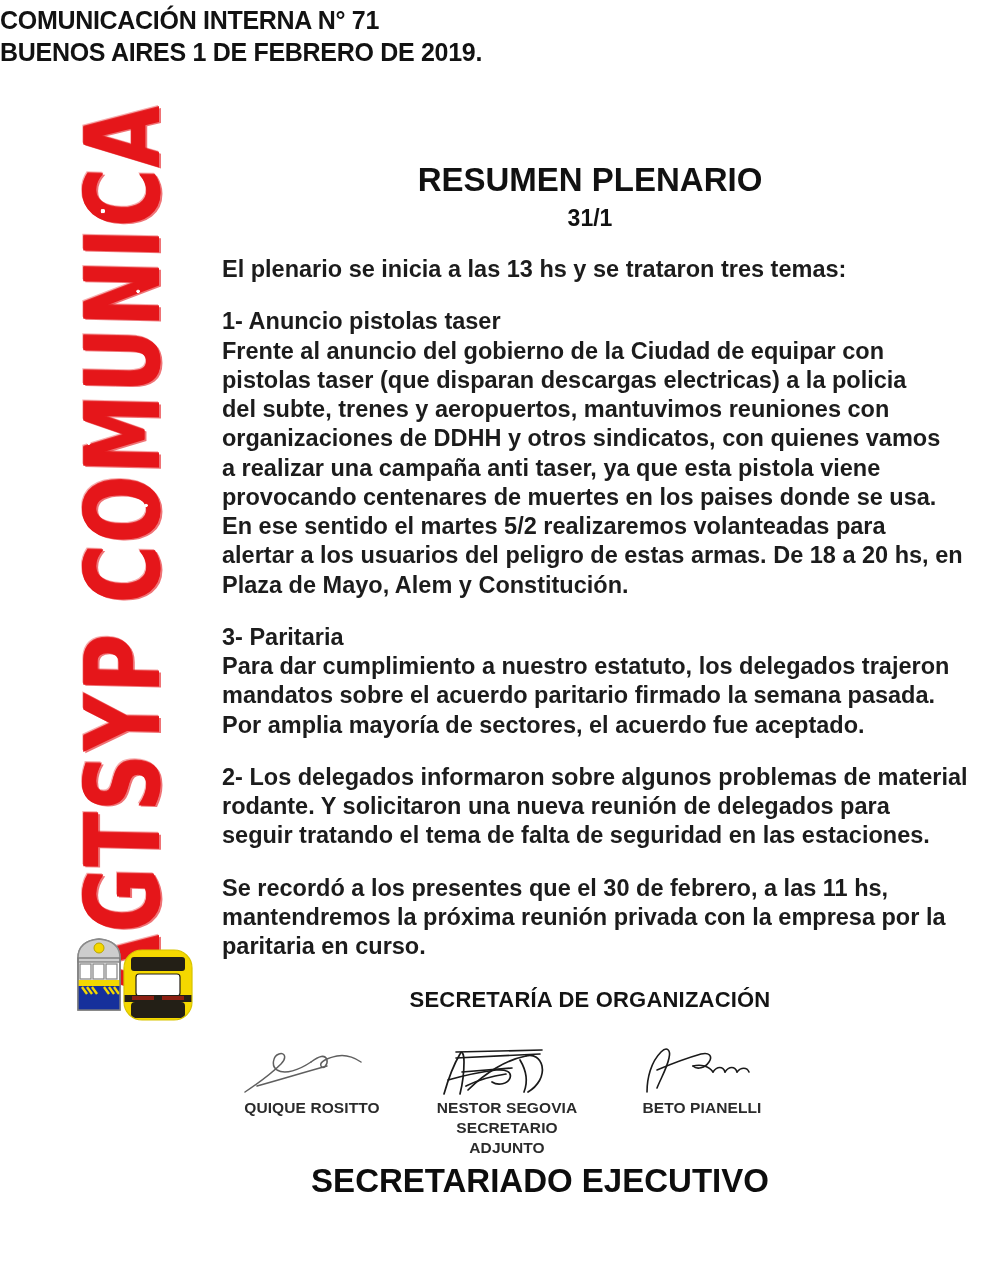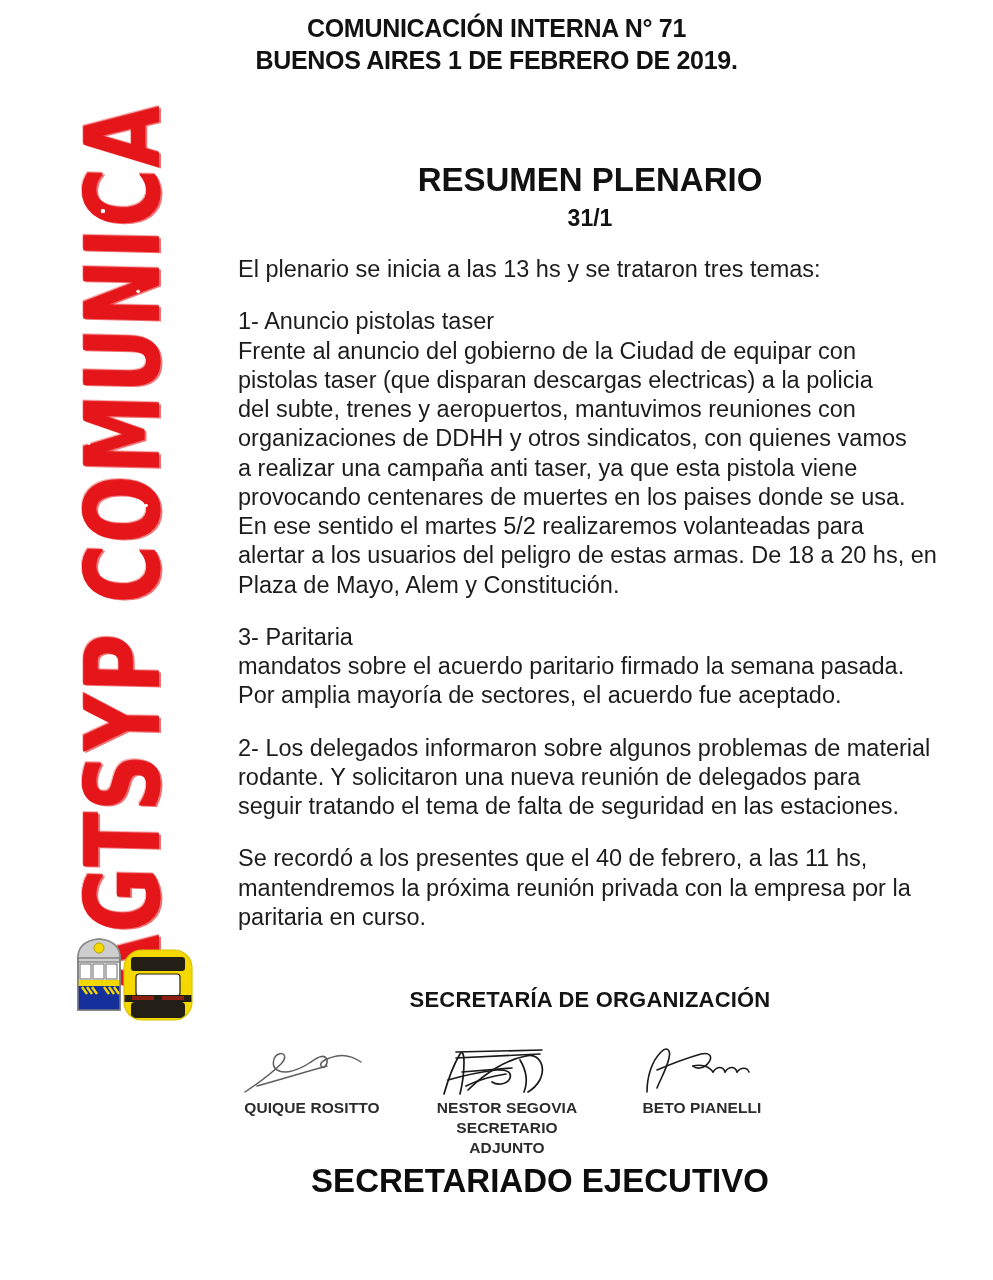--- a/index.html
+++ b/index.html
@@ -12,24 +12,24 @@
     height: 1280px;
     position: relative;
     font-family: "Liberation Sans", sans-serif;
     color: #1a1a1a;
     overflow: hidden;
   }
 
   
   .header {
     position: absolute;
-    top: 12px;
+    top: 4px;
     left: 0;
     width: 993px;
-    text-align: center;
+    text-align: left;
     font-weight: bold;
     font-size: 25px;
     line-height: 1.28;
     letter-spacing: -0.3px;
     color: #121212;
   }
   .header .line { display: block; }
 
   
   .logo-strip {
@@ -107,21 +107,22 @@
   .body-text {
     position: absolute;
     top: 255px;
     left: 222px;
     width: 770px;
     font-size: 23.5px;
     line-height: 1.245;
     color: #1c1c1c;
   }
   .body-text p {
-    margin: 0 0 23px 16px;
+    margin: 0 0 23px 0;
+    font-weight: bold;
   }
   .body-text p:last-child { margin-bottom: 0; }
   .body-text .ln { display: block; }
 
   
   .sec-org {
     position: absolute;
     top: 987px;
     left: 190px;
     width: 800px;
@@ -246,32 +247,33 @@
     <span class="ln">organizaciones de DDHH y otros sindicatos, con quienes vamos</span>
     <span class="ln">a realizar una campaña anti taser, ya que esta pistola viene</span>
     <span class="ln">provocando centenares de muertes en los paises donde se usa.</span>
     <span class="ln">En ese sentido el martes 5/2 realizaremos volanteadas para</span>
     <span class="ln">alertar a los usuarios del peligro de estas armas. De 18 a 20 hs, en</span>
     <span class="ln">Plaza de Mayo, Alem y Constitución.</span>
   </p>
 
   <p>
     <span class="ln">3- Paritaria</span>
+    <span class="ln">Para dar cumplimiento a nuestro estatuto, los delegados trajeron</span>
     <span class="ln">mandatos sobre el acuerdo paritario firmado la semana pasada.</span>
     <span class="ln">Por amplia mayoría de sectores, el acuerdo fue aceptado.</span>
   </p>
 
   <p>
     <span class="ln">2- Los delegados informaron sobre algunos problemas de material</span>
     <span class="ln">rodante. Y solicitaron una nueva reunión de delegados para</span>
     <span class="ln">seguir tratando el tema de falta de seguridad en las estaciones.</span>
   </p>
 
   <p>
-    <span class="ln">Se recordó a los presentes que el 40 de febrero, a las 11 hs,</span>
+    <span class="ln">Se recordó a los presentes que el 30 de febrero, a las 11 hs,</span>
     <span class="ln">mantendremos la próxima reunión privada con la empresa por la</span>
     <span class="ln">paritaria en curso.</span>
   </p>
 
 </div>
 
 <div class="sec-org">SECRETARÍA DE ORGANIZACIÓN</div>
 
 <div class="signatures">
 

